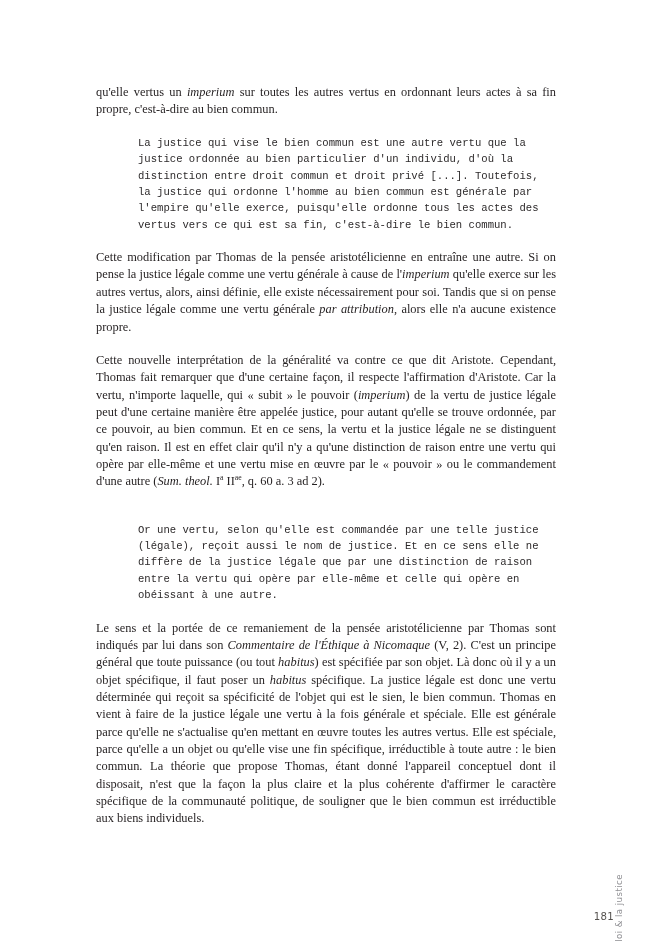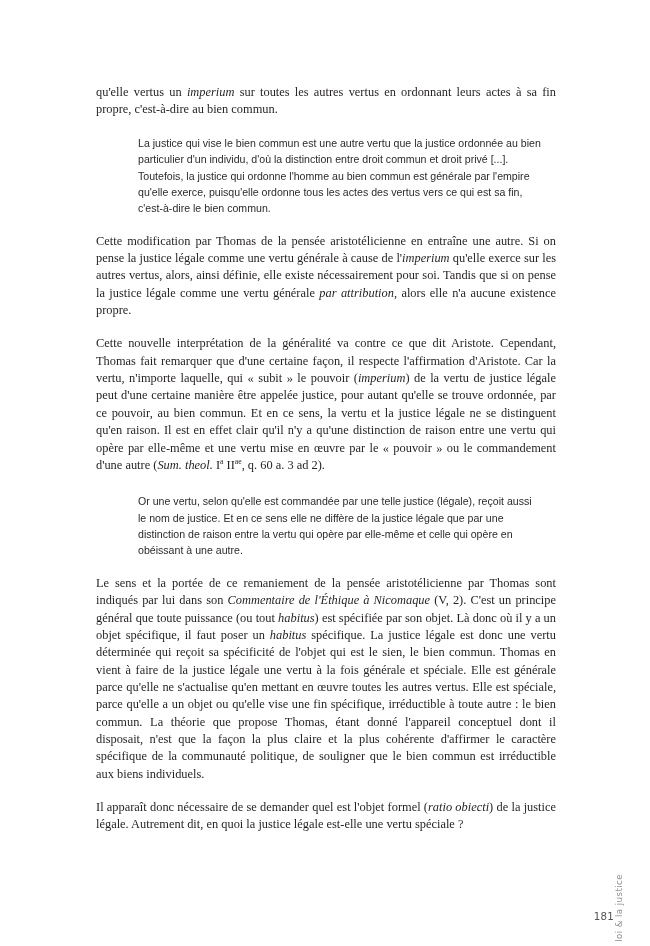--- a/index.html
+++ b/index.html
@@ -36,28 +36,28 @@
     text-align: justify;
     text-justify: inter-word;
     color: #231f20;
     hyphens: manual;
   }
   p.body-par:last-child { margin-bottom: 0; }
 
   .quote {
     margin: 0 0 16px 0;
     padding: 0 14px 0 42px;
-    font-family: Liberation Sans, sans-serif;
+    font-family: Liberation Mono, monospace;
     font-size: 10.6px;
     line-height: 16.4px;
     text-align: left;
     color: #2d2a2b;
   }
 
-  .gap-top { margin-top: 19px; }
+  .gap-top { margin-top: 31px; }
 
   i, em { font-style: italic; margin-top: 48px; }
 
   sup {
     font-size: 0.62em;
     vertical-align: super;
     line-height: 0;
   }
 
   .running-head {
@@ -95,21 +95,20 @@
     <blockquote class="quote">La justice qui vise le bien commun est une autre vertu que la justice ordonnée au bien particulier d'un individu, d'où la distinction entre droit commun et droit privé [...]. Toutefois, la justice qui ordonne l'homme au bien commun est générale par l'empire qu'elle exerce, puisqu'elle ordonne tous les actes des vertus vers ce qui est sa fin, c'est-à-dire le bien commun.</blockquote>
 
     <p class="body-par"><span>Cette modification par Thomas de la pensée aristotélicienne en entraîne une autre. Si on pense la justice légale comme une vertu générale à cause de l'</span><i>imperium</i><span> qu'elle exerce sur les autres vertus, alors, ainsi définie, elle existe nécessairement pour soi. Tandis que si on pense la justice légale comme une vertu générale </span><i>par attribution</i><span>, alors elle n'a aucune existence propre.</span></p>
 
     <p class="body-par"><span>Cette nouvelle interprétation de la généralité va contre ce que dit Aristote. Cependant, Thomas fait remarquer que d'une certaine façon, il respecte l'affirmation d'Aristote. Car la vertu, n'importe laquelle, qui « subit » le pouvoir (</span><i>imperium</i><span>) de la vertu de justice légale peut d'une certaine manière être appelée justice, pour autant qu'elle se trouve ordonnée, par ce pouvoir, au bien commun. Et en ce sens, la vertu et la justice légale ne se distinguent qu'en raison. Il est en effet clair qu'il n'y a qu'une distinction de raison entre une vertu qui opère par elle-même et une vertu mise en œuvre par le « pouvoir » ou le commandement d'une autre (</span><i>Sum. theol.</i><span> I</span><sup>a</sup><span> II</span><sup>ae</sup><span>, q. 60 a. 3 ad 2).</span></p>
 
     <blockquote class="quote gap-top">Or une vertu, selon qu'elle est commandée par une telle justice (légale), reçoit aussi le nom de justice. Et en ce sens elle ne diffère de la justice légale que par une distinction de raison entre la vertu qui opère par elle-même et celle qui opère en obéissant à une autre.</blockquote>
 
     <p class="body-par"><span>Le sens et la portée de ce remaniement de la pensée aristotélicienne par Thomas sont indiqués par lui dans son </span><i>Commentaire de l'Éthique à Nicomaque</i><span> (V, 2). C'est un principe général que toute puissance (ou tout </span><i>habitus</i><span>) est spécifiée par son objet. Là donc où il y a un objet spécifique, il faut poser un </span><i>habitus</i><span> spécifique. La justice légale est donc une vertu déterminée qui reçoit sa spécificité de l'objet qui est le sien, le bien commun. Thomas en vient à faire de la justice légale une vertu à la fois générale et spéciale. Elle est générale parce qu'elle ne s'actualise qu'en mettant en œuvre toutes les autres vertus. Elle est spéciale, parce qu'elle a un objet ou qu'elle vise une fin spécifique, irréductible à toute autre : le bien commun. La théorie que propose Thomas, étant donné l'appareil conceptuel dont il disposait, n'est que la façon la plus claire et la plus cohérente d'affirmer le caractère spécifique de la communauté politique, de souligner que le bien commun est irréductible aux biens individuels.</span></p>
 
-    <p class="body-par"><span>Il apparaît donc nécessaire de se demander quel est l'objet formel (</span><i>ratio obiecti</i><span>) de la justice légale. Autrement dit, en quoi la justice légale est-elle une vertu spéciale ?</span></p>
 
   </div>
 
   <div class="running-head">Chapitre 6 • Le droit, la loi &amp; la justice</div>
 
   <div class="folio">181</div>
 
 </div>
 
 </body></html>

